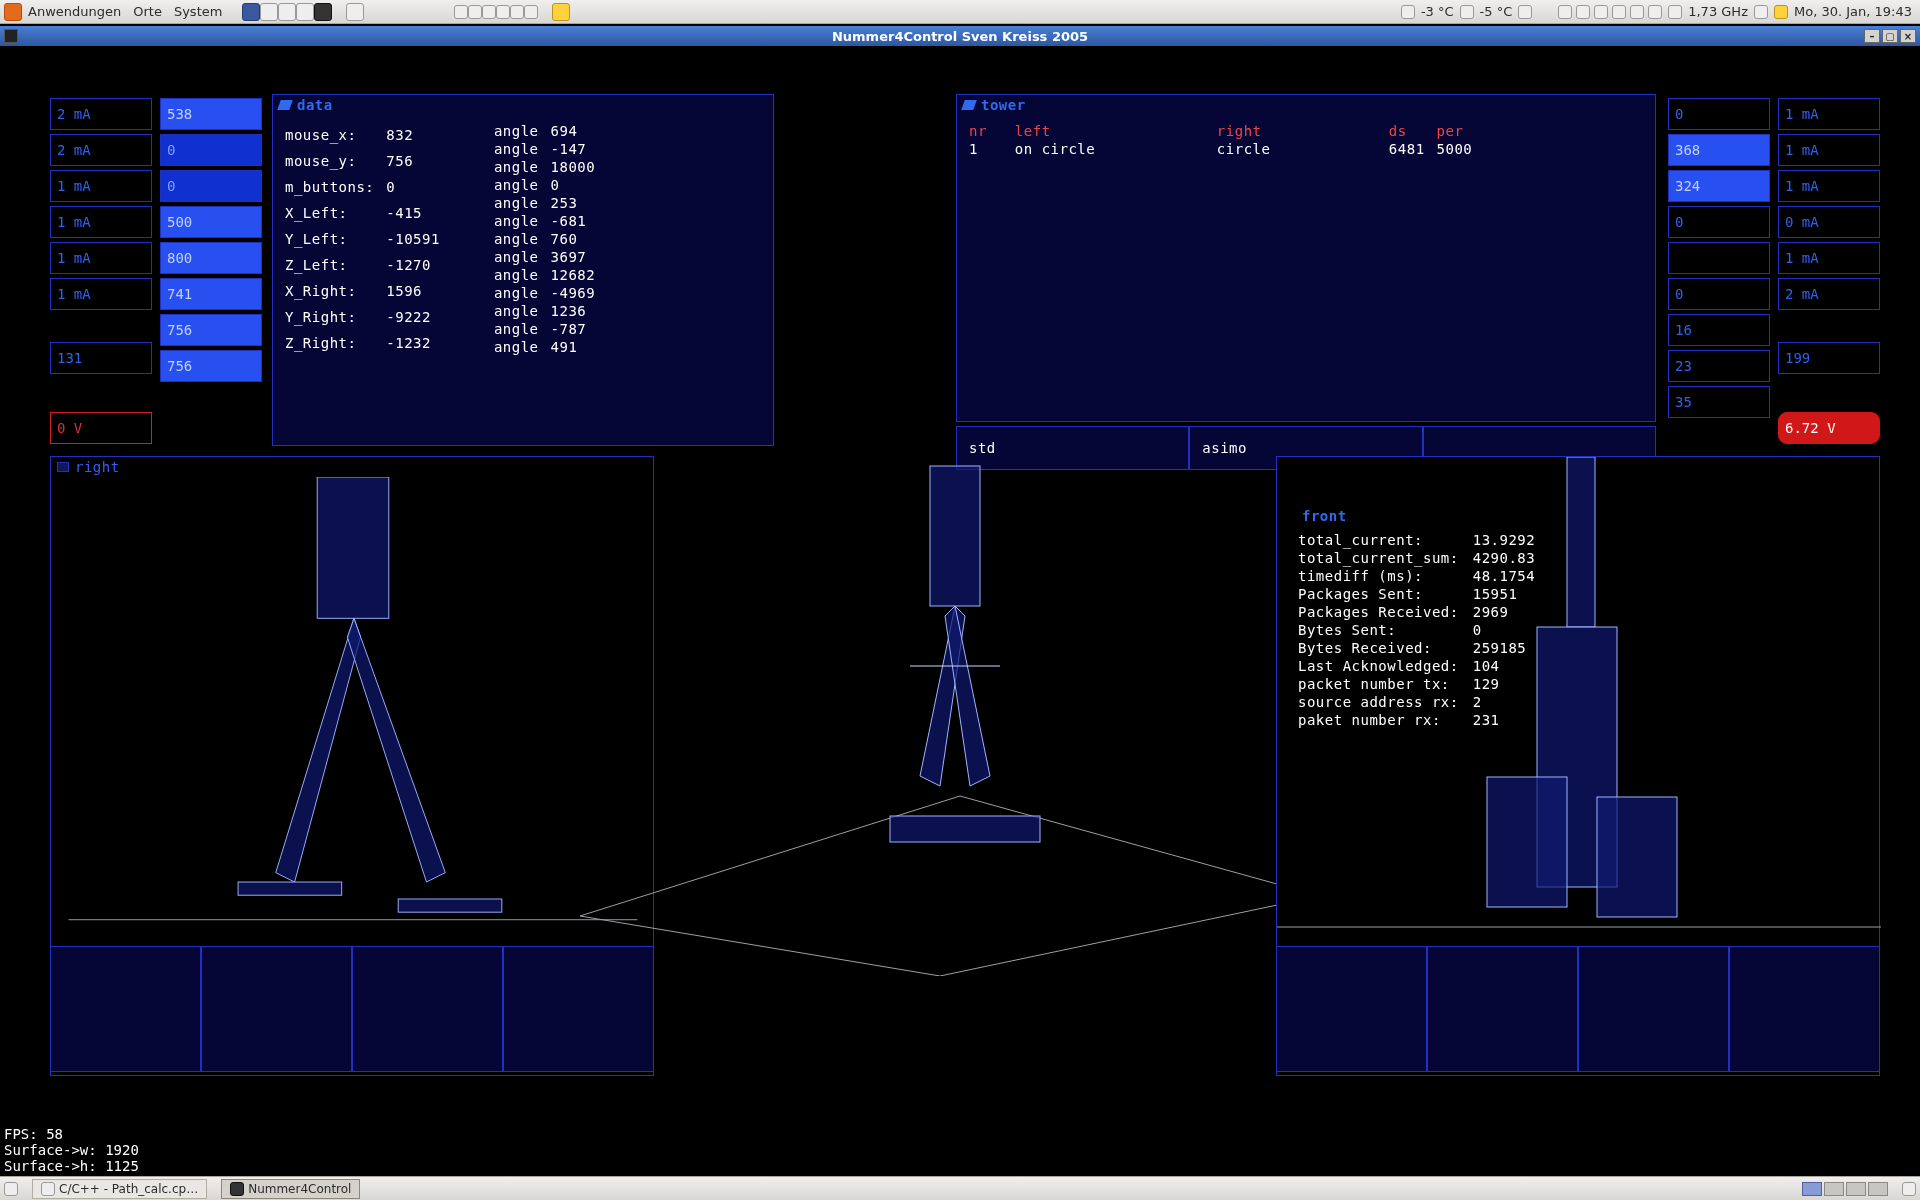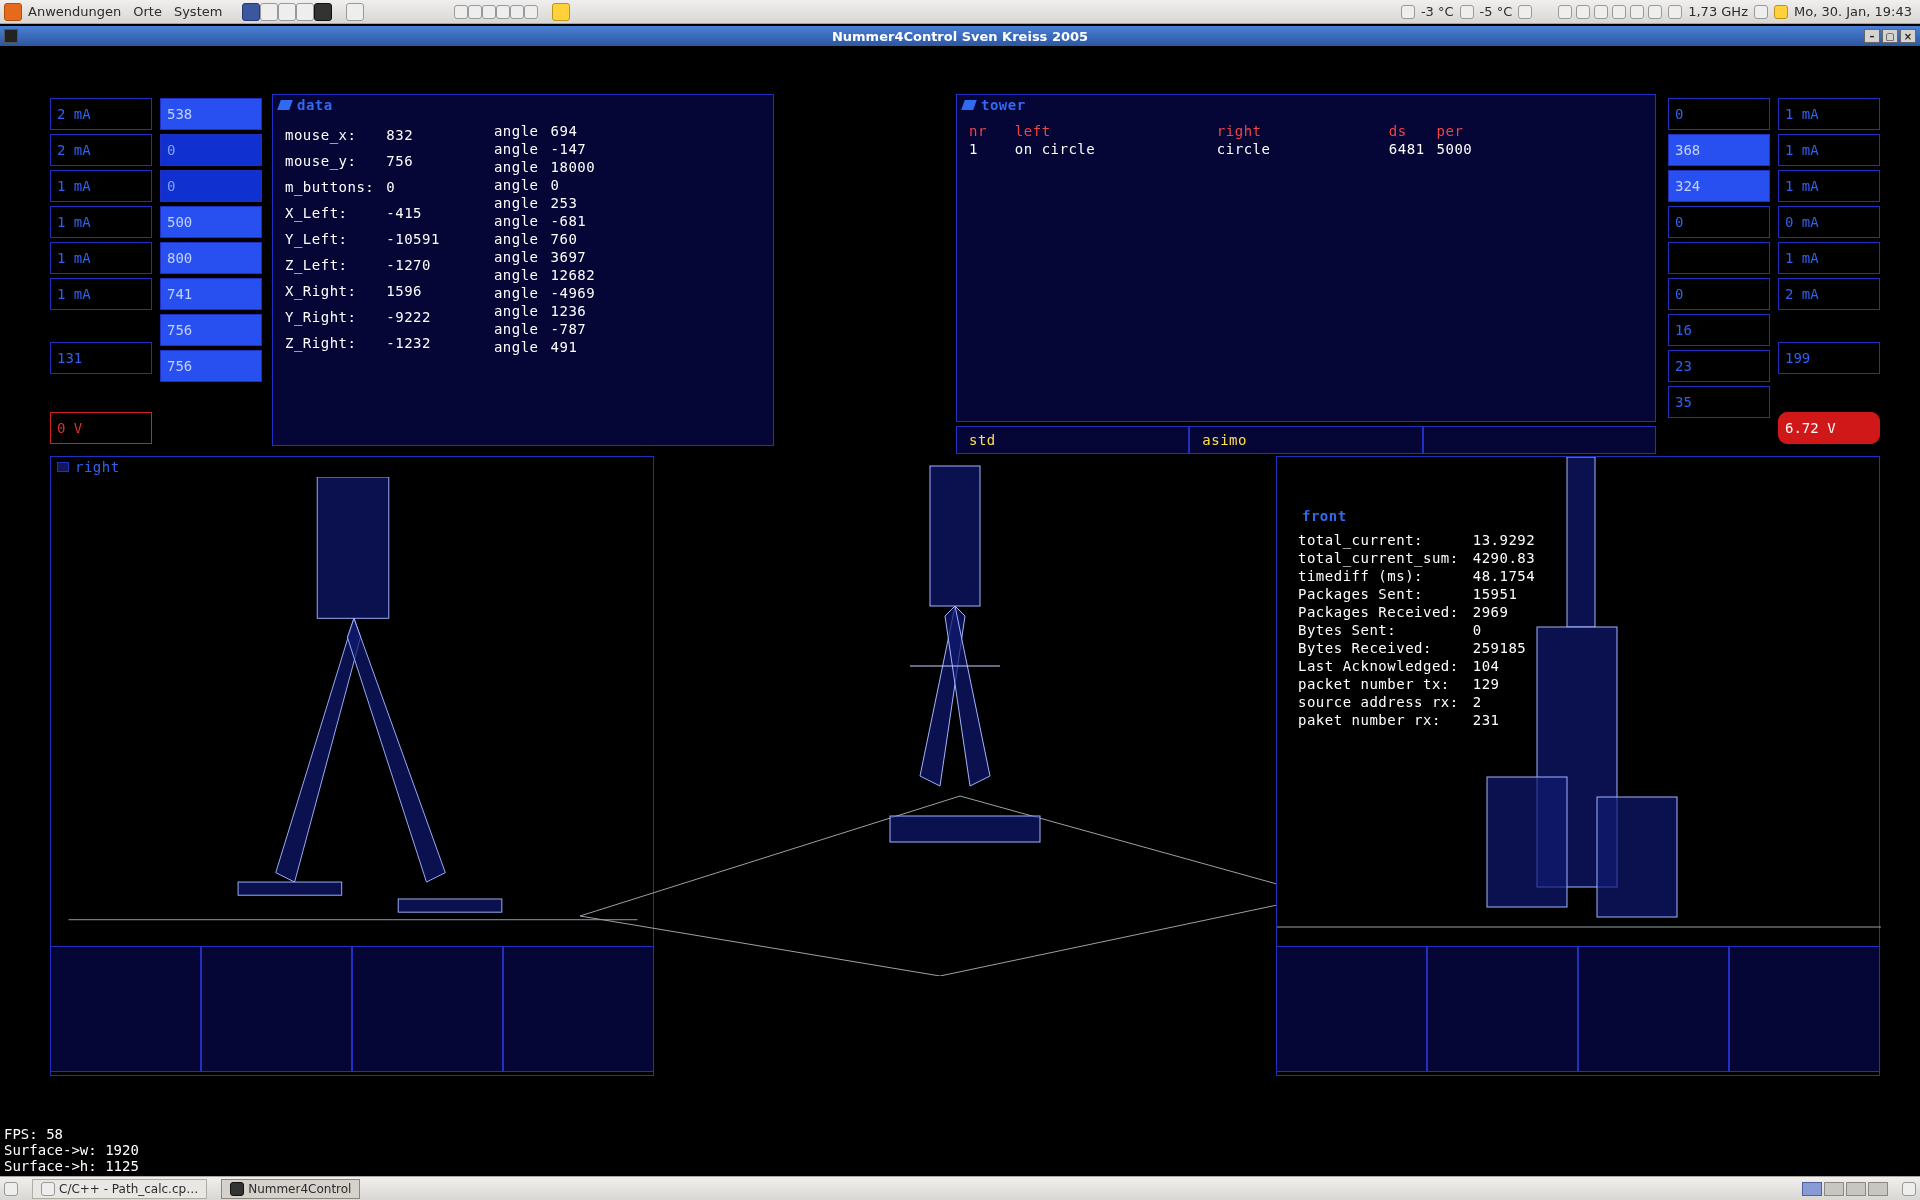--- a/index.html
+++ b/index.html
@@ -90,22 +90,22 @@
   }
 
   
   .front-stats { position:absolute; left:1296px; top:462px; color:#fff; }
   .front-stats .panel-title { padding:0 0 6px 0; }
   .front-stats table td { padding:0 12px 0 0; white-space:pre; }
 
   
   .mode-row { position:absolute; display:flex; }
   .mode-row .mbtn {
-    flex:1; border:1px solid #2030c0; background:#060636; color:#fde047;
-    height:28px; display:flex; align-items:center; padding:0 12px;
+    flex:1; border:1px solid #2030c0; background:#060636; color:#ffffff;
+    height:44px; display:flex; align-items:center; padding:0 12px;
     font-family:"DejaVu Sans Mono",monospace; font-size:14px;
   }
 
   
   .tabgrid { position:absolute; display:flex; }
   .tabgrid .cell { flex:1; border:1px solid #2030c0; background:#060636; height:126px; }
 
   
   .surface-text {
     position:absolute; left:4px; bottom:2px; color:#fff;

